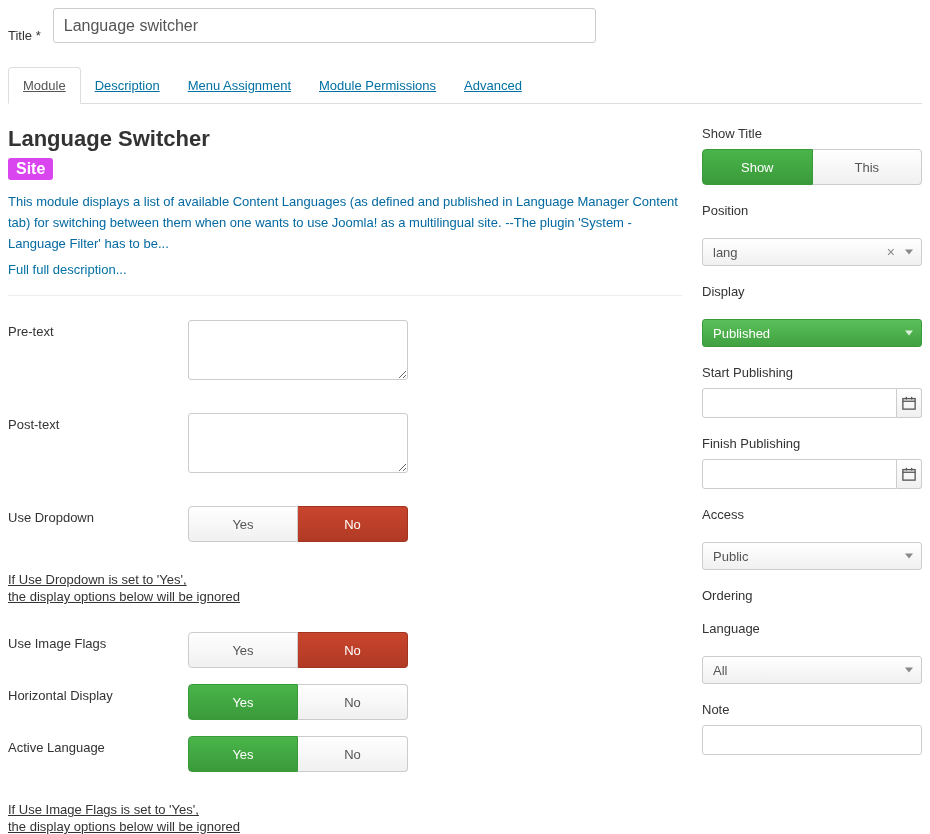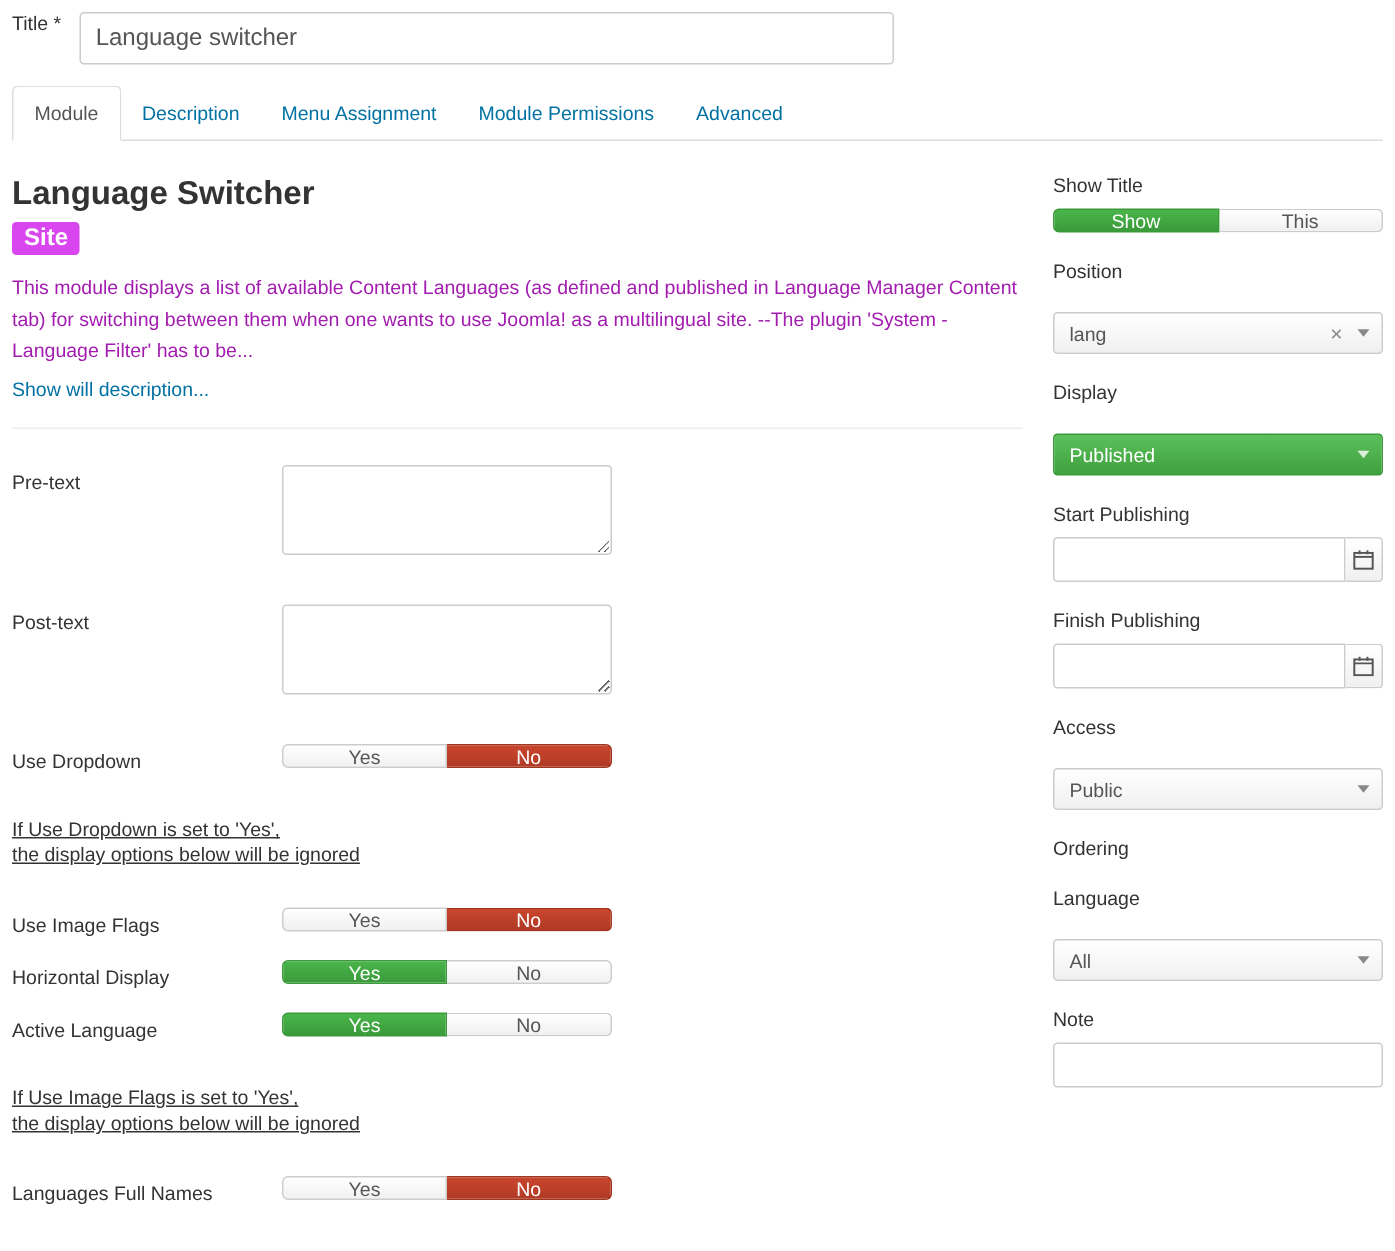--- a/index.html
+++ b/index.html
@@ -1,36 +1,36 @@
 <!DOCTYPE html>
 <html><head>
   <meta charset="utf-8">
   <style>
     * { box-sizing: border-box; margin: 0; padding: 0; }
     body { font-family: -apple-system, BlinkMacSystemFont, "Segoe UI", Helvetica, Arial, sans-serif; font-size: 13px; color: #333; background: #fff; padding: 8px; width: 930px; }
-    .title-row { display: flex; align-items: flex-start; gap: 12px; margin-bottom: 14px; }
+    .title-row { display: flex; align-items: flex-end; gap: 12px; margin-bottom: 24px; }
     .title-label { font-size: 13px; color: #333; }
     .title-input { width: 543px; height: 35px; padding: 0 10px; font-size: 16px; border: 1px solid #ccc; border-radius: 3px; color: #555; }
     .tabs { display: flex; border-bottom: 1px solid #ddd; margin-bottom: 22px; }
-    .tab { padding: 10px 14px; cursor: pointer; color: #0071a3; background: transparent; border: none; font-size: 13px; }
+    .tab { padding: 10px 14px; cursor: pointer; color: #0071a3; background: transparent; border: none; font-size: 13px; text-decoration: underline; }
     .tab.active { color: #555; background: #fff; border: 1px solid #ddd; border-bottom-color: #fff; border-radius: 4px 4px 0 0; margin-bottom: -1px; }
     .content-area { display: flex; gap: 20px; }
     .left-col { flex: 1; min-width: 0; }
     .right-col { width: 220px; flex-shrink: 0; }
     .module-heading { font-size: 22px; font-weight: 600; color: #333; margin-bottom: 6px; }
     .site-badge { display: inline-block; background: #d946ef; color: #fff; padding: 2px 8px; border-radius: 3px; font-size: 16px; margin-bottom: 12px; font-weight: bold; }
-    .module-desc { font-size: 13px; color: #a21caf; line-height: 1.6; margin-bottom: 8px; }
+    .module-desc { font-size: 13px; color: #0369a1; line-height: 1.6; margin-bottom: 8px; }
     .show-full { color: #0071a3; font-size: 13px; cursor: pointer; display: block; margin-bottom: 18px; }
     hr { border: none; border-top: 1px solid #eee; margin-bottom: 24px; }
     .field-row { display: flex; margin-bottom: 30px; }
     .field-label { width: 180px; font-size: 13px; color: #333; padding-top: 4px; }
     .field-control { flex: 1; }
     .textarea { width: 220px; height: 60px; border: 1px solid #ccc; border-radius: 3px; resize: both; padding: 6px; font-family: inherit; }
     .btn-group { display: inline-flex; }
-    .btn-toggle { width: 110px; height: 16px; border: 1px solid #ccc; background: linear-gradient(#fff, #f0f0f0); cursor: pointer; font-size: 13px; color: #555; }
+    .btn-toggle { width: 110px; height: 36px; border: 1px solid #ccc; background: linear-gradient(#fff, #f0f0f0); cursor: pointer; font-size: 13px; color: #555; }
     .btn-toggle:first-child { border-radius: 4px 0 0 4px; }
     .btn-toggle:last-child { border-radius: 0 4px 4px 0; border-left: none; }
     .btn-toggle.active-green { background: linear-gradient(#4ab54a, #3a9a3a); color: #fff; border-color: #3a9a3a; }
     .btn-toggle.active-red { background: linear-gradient(#c9452d, #b13a25); color: #fff; border-color: #a0341f; }
     .note-text { font-size: 13px; text-decoration: underline; margin-bottom: 2px; }
     .note-block { margin-bottom: 28px; }
     .right-label { font-size: 13px; color: #333; margin-bottom: 8px; display: block; }
     .right-field { margin-bottom: 18px; }
     .select-box { width: 100%; height: 28px; border: 1px solid #ccc; border-radius: 3px; background: linear-gradient(#fff, #f0f0f0); padding: 0 28px 0 10px; font-size: 13px; color: #555; position: relative; display: flex; align-items: center; cursor: pointer; margin-top: 20px; }
     .select-box .caret { position: absolute; right: 8px; top: 50%; transform: translateY(-50%); width: 0; height: 0; border-left: 4px solid transparent; border-right: 4px solid transparent; border-top: 5px solid #888; }
@@ -60,21 +60,21 @@
   <button class="tab">Menu Assignment</button>
   <button class="tab">Module Permissions</button>
   <button class="tab">Advanced</button>
 </div>
 
 <div class="content-area">
   <div class="left-col">
     <h2 class="module-heading">Language Switcher</h2>
     <span class="site-badge">Site</span>
     <p class="module-desc">This module displays a list of available Content Languages (as defined and published in Language Manager Content tab) for switching between them when one wants to use Joomla! as a multilingual site. --The plugin 'System - Language Filter' has to be...</p>
-    <a class="show-full">Show will description...</a>
+    <a class="show-full">Full full description...</a>
     <hr>
 
     <div class="field-row">
       <div class="field-label">Pre-text</div>
       <div class="field-control"><textarea class="textarea" style=""></textarea></div>
     </div>
 
     <div class="field-row">
       <div class="field-label">Post-text</div>
       <div class="field-control"><textarea class="textarea" style=""></textarea></div>

